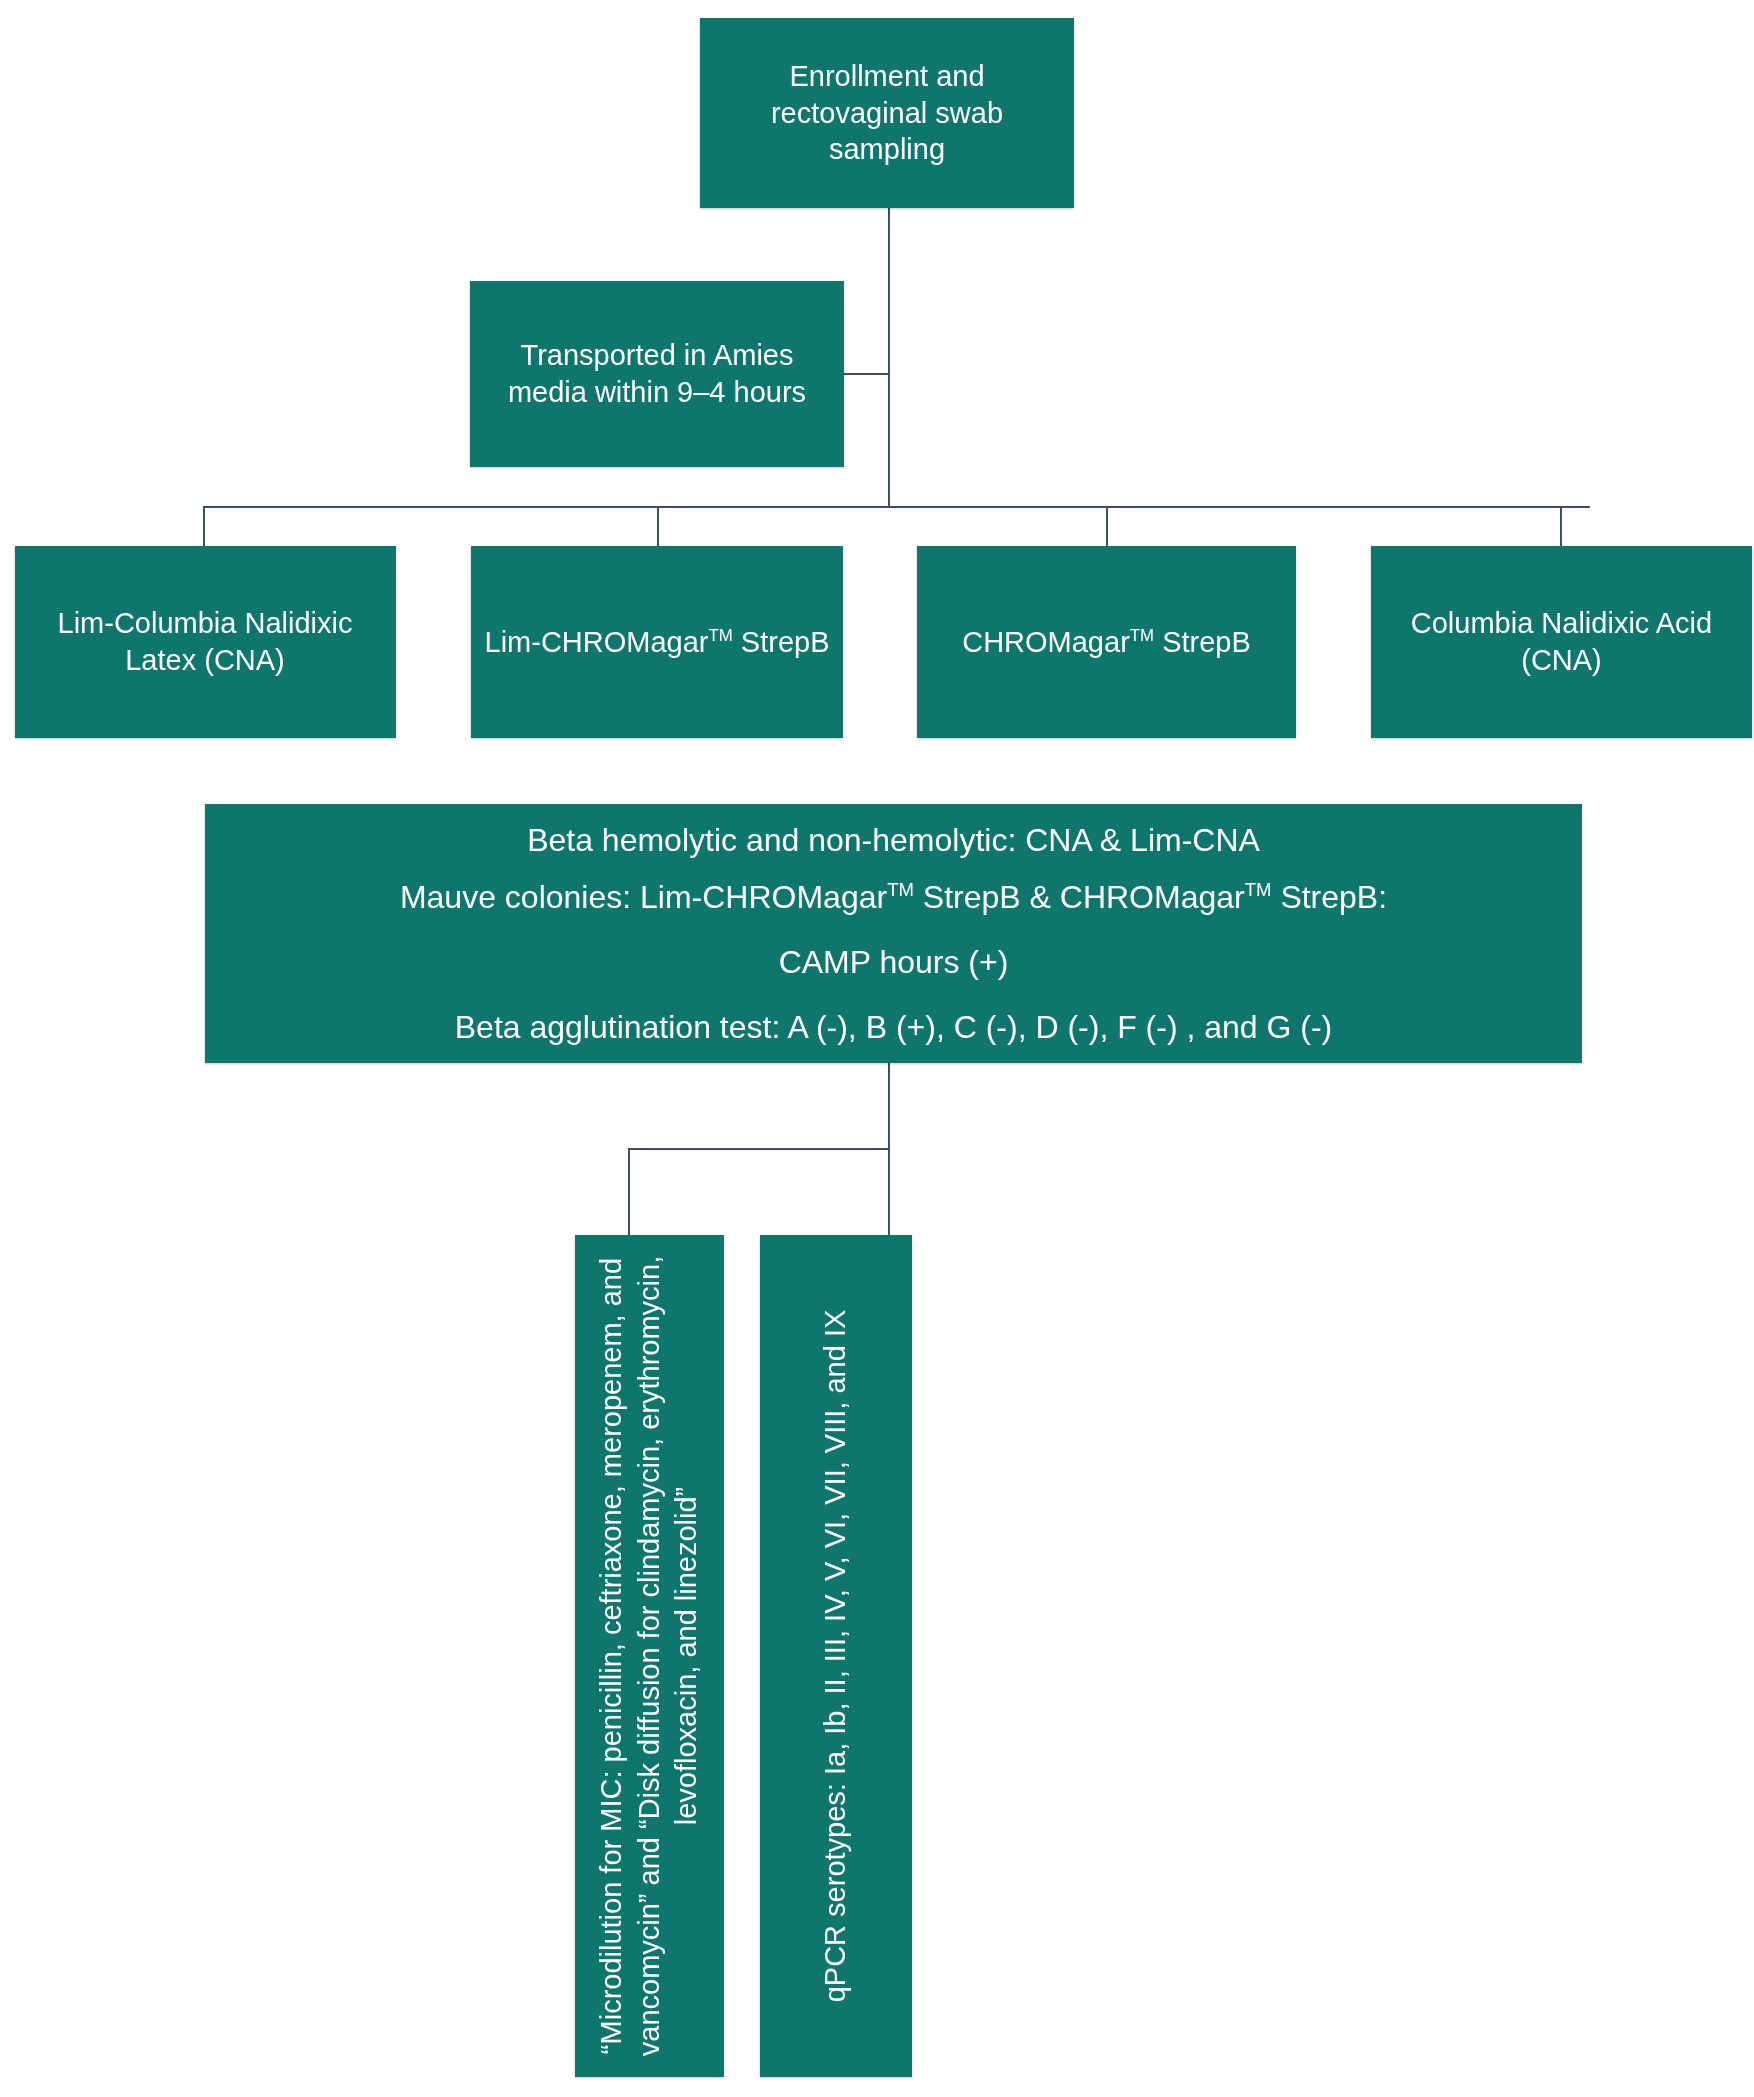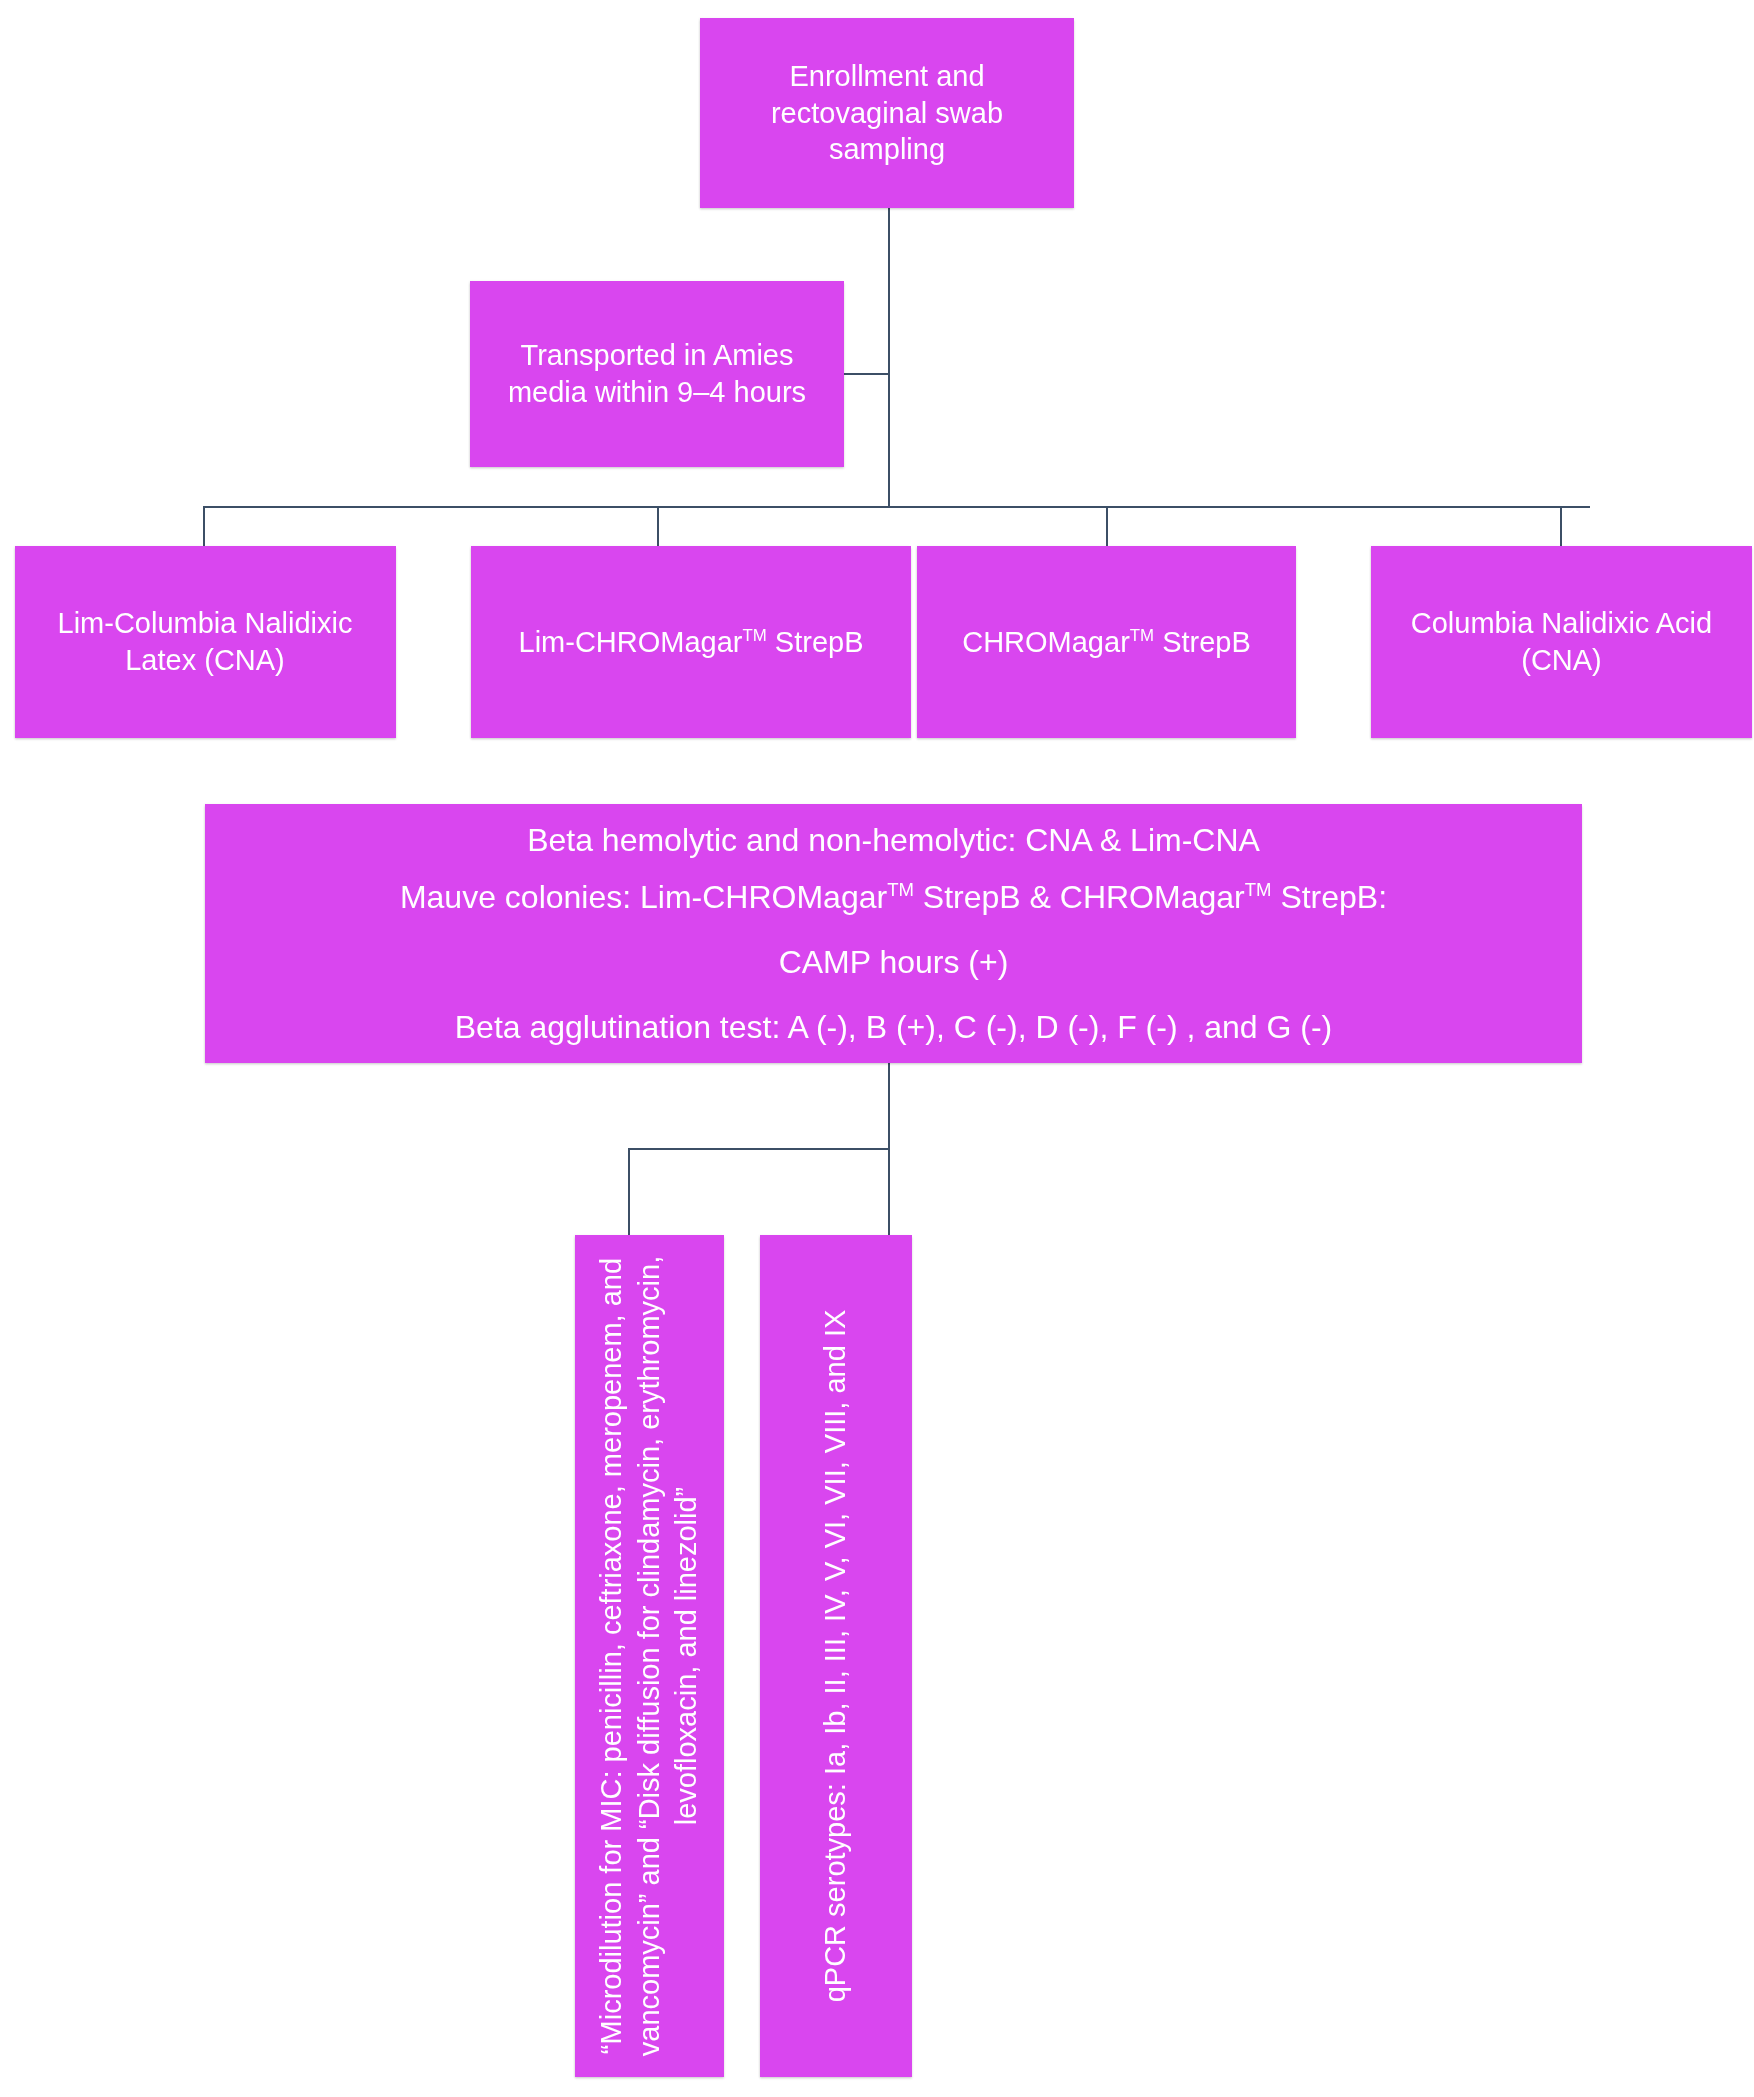--- a/index.html
+++ b/index.html
@@ -13,21 +13,21 @@
   }
   #canvas {
     position: relative;
     width: 1754px;
     height: 2097px;
     background: #ffffff;
     overflow: hidden;
   }
   .node {
     position: absolute;
-    background: #d946ef;
+    background: #0f766e;
     color: #ffffff;
     box-sizing: border-box;
     display: flex;
     align-items: center;
     justify-content: flex-start;
     text-align: center;
     line-height: 1.26;
     box-shadow: 0 1.5px 2.2px rgba(0,0,0,0.18),
                 -1.5px 0 2.2px rgba(0,0,0,0.06);
   }
@@ -44,21 +44,21 @@
     font-size: 29px;
   }
   #node-transport {
     left: 470px;  top: 281px;  width: 374px;  height: 186px;
     font-size: 29px;
   }
   .media-node {
     top: 546px; height: 192px; font-size: 29px;
   }
   #node-lim-cna      { left: 14.5px;   width: 381px; }
-  #node-lim-chromagar{ left: 471px;  width: 440px; }
+  #node-lim-chromagar{ left: 471px;  width: 372px; }
   #node-chromagar    { left: 917px; width: 379px; }
   #node-cna          { left: 1371px; width: 381px; }
 
   #node-identification {
     left: 205px; top: 804px; width: 1377px; height: 259px;
     font-size: 32px;
     align-items: center;
   }
   #node-identification .label {
     padding: 0 13px;

